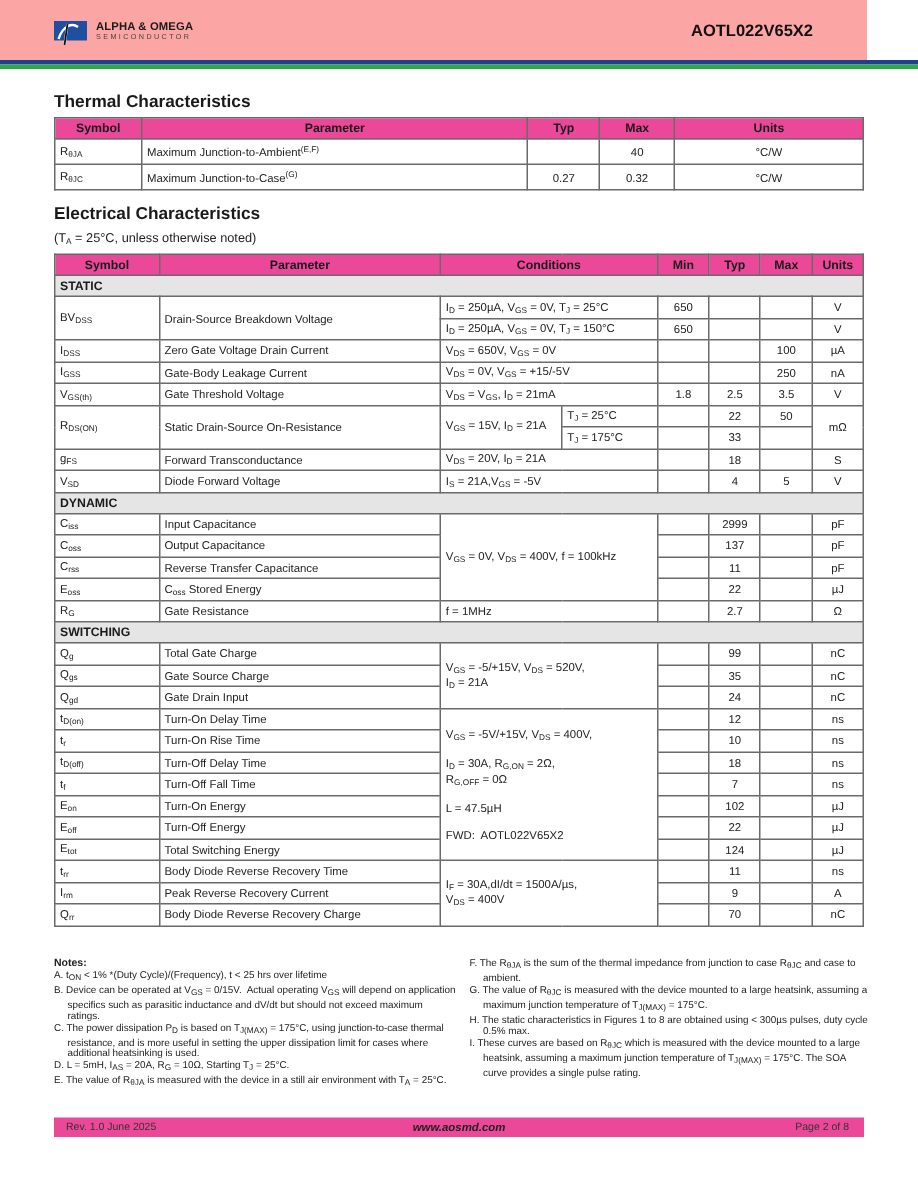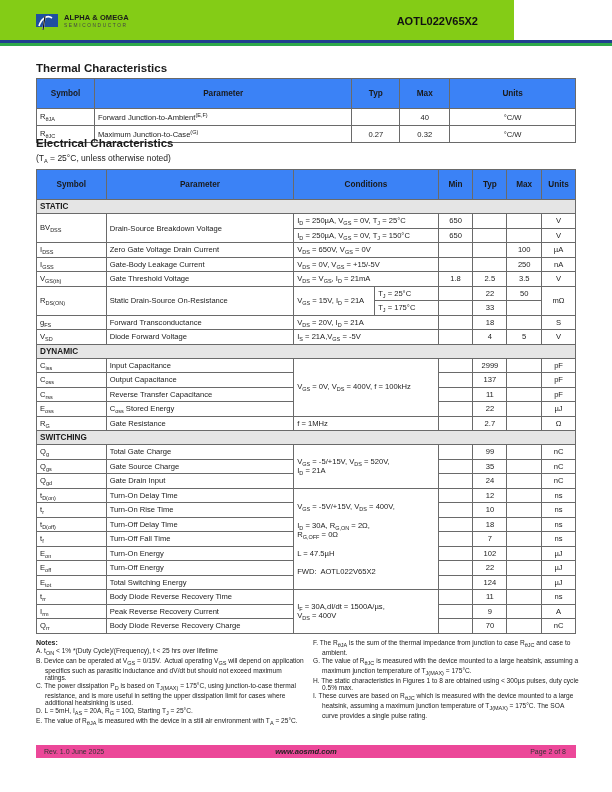--- a/index.html
+++ b/index.html
@@ -1,34 +1,34 @@
 <!DOCTYPE html>
 <html><head>
 <meta charset="utf-8">
 <style>
   * { box-sizing: border-box; margin: 0; padding: 0; }
   html, body { width: 612px; height: 792px; background: #ffffff; }
   body { position: relative; font-family: "Liberation Sans", sans-serif; color: #222; overflow: hidden; }
 
   
-  .hdr { position: absolute; left: 0; top: 0; width: 514px; height: 40px; background: #84cc16; }
+  .hdr { position: absolute; left: 0; top: 0; width: 578px; height: 40px; background: #fca5a5; }
   .hdr-bar-blue { position: absolute; left: 0; top: 40px; width: 612px; height: 3px; background: #1f3f8f; }
   .hdr-bar-green { position: absolute; left: 0; top: 43px; width: 612px; height: 3px; background: #2ea84a; }
   .logo { position: absolute; left: 36px; top: 13px; width: 22px; height: 18px; }
   .brand { position: absolute; left: 64px; top: 13px; }
   .brand-top { font-size: 7.5px; font-weight: bold; color: #1a1a1a; letter-spacing: 0.1px; }
   .brand-bot { font-size: 4.8px; color: #444; letter-spacing: 1.6px; margin-top: 1px; }
   .part-no { position: absolute; right: 36px; top: 15px; font-size: 11px; font-weight: bold; color: #111; }
 
   h2 { position: absolute; font-size: 11.5px; font-weight: bold; color: #1a1a1a; }
   .subnote { position: absolute; font-size: 8.5px; color: #222; }
 
   table { position: absolute; border-collapse: collapse; font-size: 7.6px; color: #222; }
   td, th { border: 1px solid #6a6a6a; padding: 0 3px; height: 14.5px; vertical-align: middle; }
-  th { background: #3b82f6; font-weight: bold; font-size: 8.2px; color: #1a1a1a; text-align: center; height: 30px; }
+  th { background: #ec4899; font-weight: bold; font-size: 8.2px; color: #1a1a1a; text-align: center; height: 14px; }
   td.c { text-align: center; }
   td.sec { background: #e5e5e5; font-weight: bold; font-size: 8.2px; color: #1a1a1a; height: 14px; }
   sub { font-size: 5.5px; vertical-align: -1.5px; }
   sup { font-size: 5.5px; vertical-align: 3px; }
 
   .notes { position: absolute; font-size: 6.6px; line-height: 7.5px; color: #222; }
   .notes .ttl { font-weight: bold; font-size: 7px; }
   .notes .it { padding-left: 9px; text-indent: -9px; }
 
   .ftr { position: absolute; left: 36px; top: 745px; width: 540px; height: 13px; background: #ec4899; font-size: 7px; color: #333; }
@@ -66,21 +66,21 @@
   <tbody>
       <tr>
     <th>Symbol</th>
     <th>Parameter</th>
     <th>Typ</th>
     <th>Max</th>
     <th>Units</th>
   </tr>
   <tr style="height:17px">
     <td><span>R</span><sub>θJA</sub></td>
-    <td><span>Forward Junction-to-Ambient</span><sup>(E,F)</sup></td>
+    <td><span>Maximum Junction-to-Ambient</span><sup>(E,F)</sup></td>
     <td class="c"></td>
     <td class="c">40</td>
     <td class="c">°C/W</td>
   </tr>
   <tr style="height:17px">
     <td><span>R</span><sub>θJC</sub></td>
     <td><span>Maximum Junction-to-Case</span><sup>(G)</sup></td>
     <td class="c">0.27</td>
     <td class="c">0.32</td>
     <td class="c">°C/W</td>

